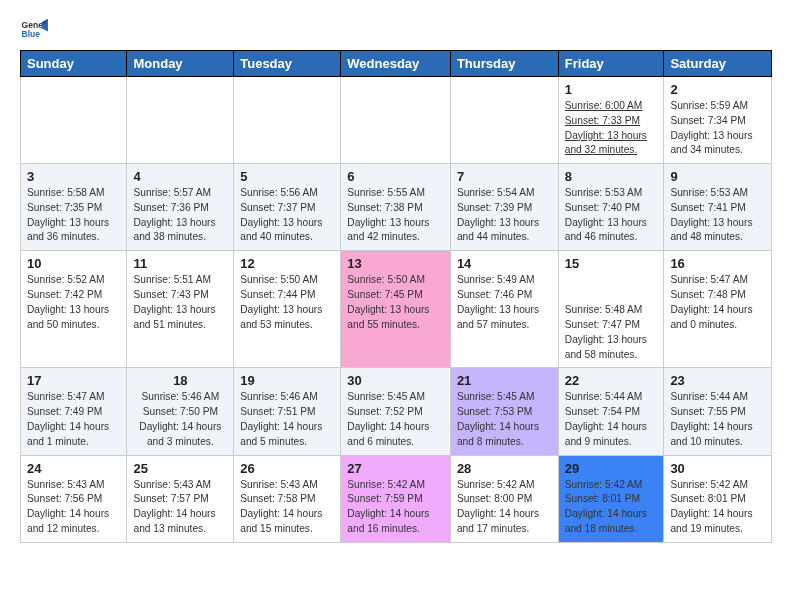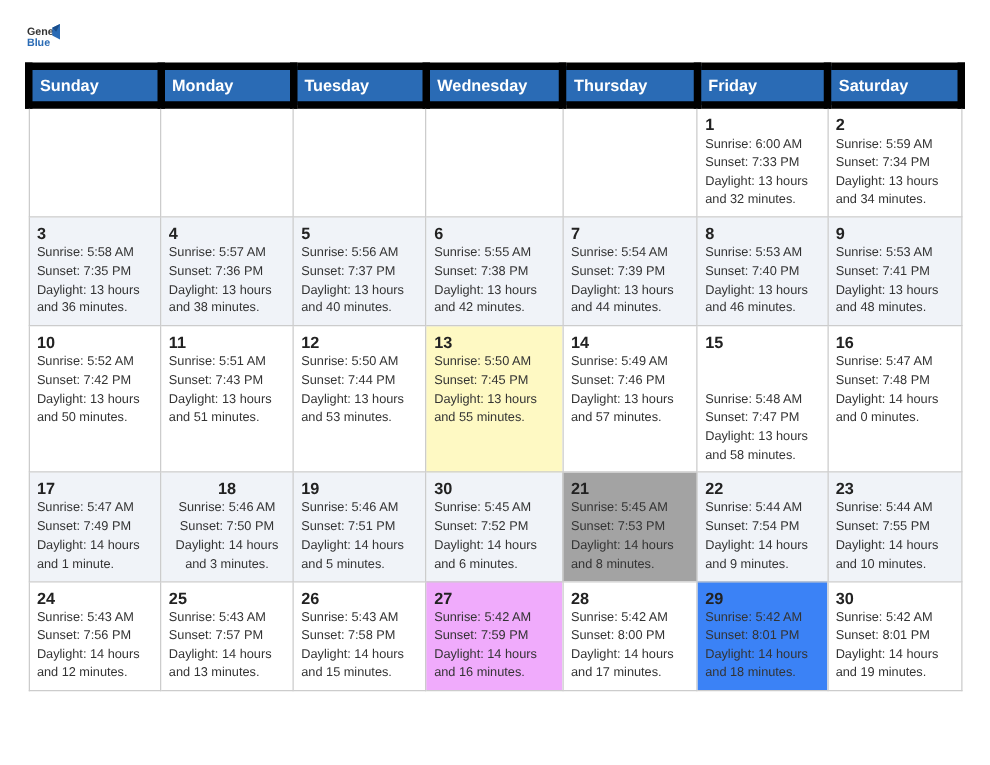--- a/index.html
+++ b/index.html
@@ -59,21 +59,21 @@
       border-collapse: collapse;
       border: 1px solid #bbb;
     }
     .calendar th {
       background: #2a6bb5;
       color: #fff;
       font-size: 13px;
       font-weight: bold;
       padding: 5px 6px;
       text-align: left;
-      border: 6px solid #000000;
+      border: 1px solid #000000;
     }
     .calendar td {
       vertical-align: top;
       padding: 5px 6px;
       font-size: 10.5px;
       color: #222;
       border: 1px solid #ccc;
       width: 113px;
       min-height: 80px;
       background: #fff;
@@ -141,21 +141,21 @@
     </thead>
     <tbody id="calendar-body">
     <tr>
           <td class="empty-cell" style="min-height: 80px;">&nbsp;</td>
           <td class="empty-cell" style="min-height: 80px;">&nbsp;</td>
           <td class="empty-cell" style="min-height: 80px;">&nbsp;</td>
           <td class="empty-cell" style="min-height: 80px;">&nbsp;</td>
           <td class="empty-cell" style="min-height: 80px;">&nbsp;</td>
           <td style="background: rgb(255, 255, 255);">
             <span class="day-num">1</span>
-            <div class="day-info" style="white-space: pre-line;">Sunrise: 6:00 AM
+            <div class="day-info" style="white-space: pre-line; text-decoration: underline;">Sunrise: 6:00 AM
 Sunset: 7:33 PM
 Daylight: 13 hours
 and 32 minutes.</div>
           </td>
           <td style="background: rgb(255, 255, 255);">
             <span class="day-num">2</span>
             <div class="day-info" style="white-space: pre-line;">Sunrise: 5:59 AM
 Sunset: 7:34 PM
 Daylight: 13 hours
 and 34 minutes.</div>
@@ -227,21 +227,21 @@
 Daylight: 13 hours
 and 51 minutes.</div>
           </td>
           <td style="background: rgb(255, 255, 255);">
             <span class="day-num">12</span>
             <div class="day-info" style="white-space: pre-line;">Sunrise: 5:50 AM
 Sunset: 7:44 PM
 Daylight: 13 hours
 and 53 minutes.</div>
           </td>
-          <td style="background: #fef9c3;">
+          <td style="background: #f9a8d4;">
             <span class="day-num">13</span>
             <div class="day-info" style="white-space: pre-line;">Sunrise: 5:50 AM
 Sunset: 7:45 PM
 Daylight: 13 hours
 and 55 minutes.</div>
           </td>
           <td style="background: rgb(255, 255, 255);">
             <span class="day-num">14</span>
             <div class="day-info" style="white-space: pre-line;">Sunrise: 5:49 AM
 Sunset: 7:46 PM
@@ -285,21 +285,21 @@
 Daylight: 14 hours
 and 5 minutes.</div>
           </td>
           <td style="background: rgb(240, 243, 248);">
             <span class="day-num">30</span>
             <div class="day-info" style="white-space: pre-line;">Sunrise: 5:45 AM
 Sunset: 7:52 PM
 Daylight: 14 hours
 and 6 minutes.</div>
           </td>
-          <td style="background: #a3a3a3;">
+          <td style="background: #c4b5fd;">
             <span class="day-num">21</span>
             <div class="day-info" style="white-space: pre-line;">Sunrise: 5:45 AM
 Sunset: 7:53 PM
 Daylight: 14 hours
 and 8 minutes.</div>
           </td>
           <td style="background: rgb(240, 243, 248);">
             <span class="day-num">22</span>
             <div class="day-info" style="white-space: pre-line;">Sunrise: 5:44 AM
 Sunset: 7:54 PM

